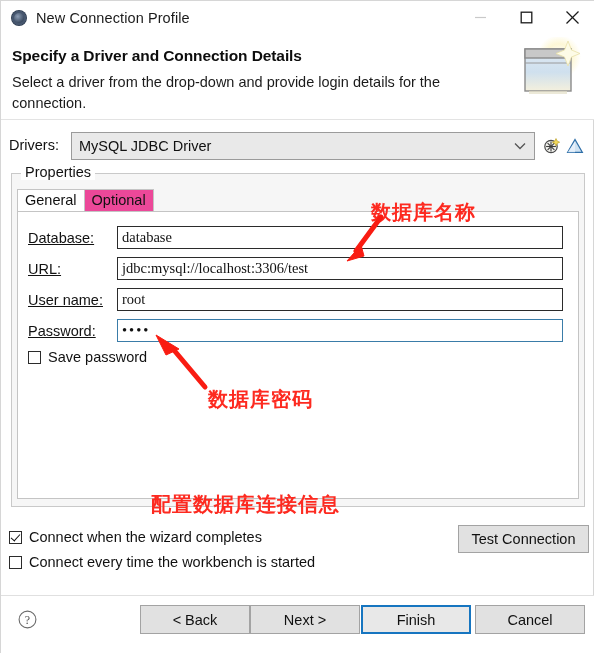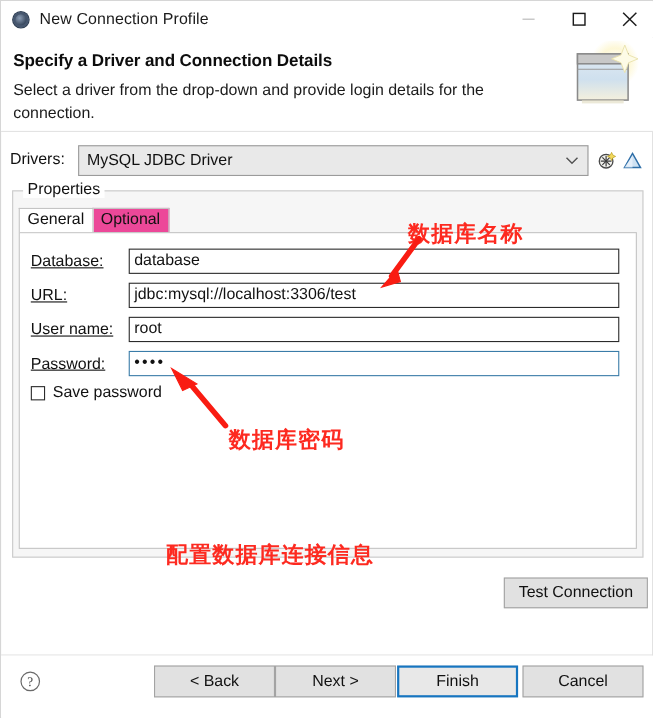--- a/index.html
+++ b/index.html
@@ -146,21 +146,21 @@
     position: absolute; left: 10px; top: 4px;
     font-size: 14.5px; color: #111; white-space: nowrap; text-decoration: underline;
   }
   .field .inp {
     position: absolute; left: 99px;
     width: 446px; height: 23px;
     background: #ffffff;
     border: 1px solid #2b2b2b;
     font-size: 14.5px; color: #111;
     padding-left: 4px; line-height: 21px;
-    overflow: hidden; white-space: nowrap;
+    overflow: hidden; white-space: nowrap; font-family: Liberation Serif, serif;
   }
   .field .inp.focused {
     border: 1px solid #3a7ca8;
   }
   .dots { letter-spacing: 2px; font-size: 13px; }
 
   .savepw {
     position: absolute; left: 10px; top: 137px;
     display: flex; align-items: center;
     font-size: 14.5px; color: #111;
@@ -342,20 +342,30 @@
       <div class="lbl">Password:</div>
       <div class="inp focused dots">••••</div>
     </div>
 
     <div class="savepw">
       <span class="cbx"></span>
       <span>Save password</span>
     </div>
   </div>
 
+  <div class="bottom-opts">
+    <div class="opt-row">
+      <span class="cbx checked"></span>
+      <span>Connect when the wizard completes</span>
+    </div>
+    <div class="opt-row">
+      <span class="cbx"></span>
+      <span>Connect every time the workbench is started</span>
+    </div>
+  </div>
 
   <div class="test-btn">Test Connection</div>
 
   <div class="footer-sep"></div>
   <div class="footer"></div>
   <svg class="help-icon" viewBox="0 0 19 19">
     <circle cx="9.5" cy="9.5" r="8.4" fill="none" stroke="#6a6a6a" stroke-width="1.1"></circle>
     <text x="9.5" y="14" text-anchor="middle" font-size="12" font-family="Liberation Serif, serif" fill="#4a4a4a">?</text>
   </svg>
   <div class="btn back">&lt; Back</div>

